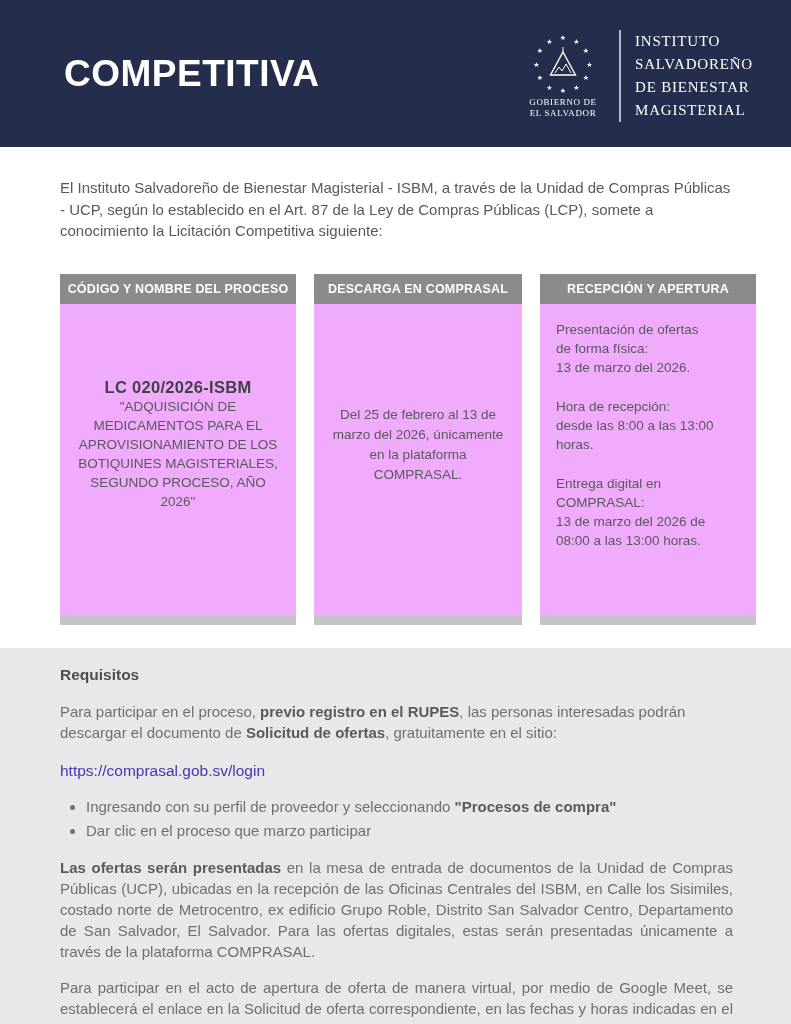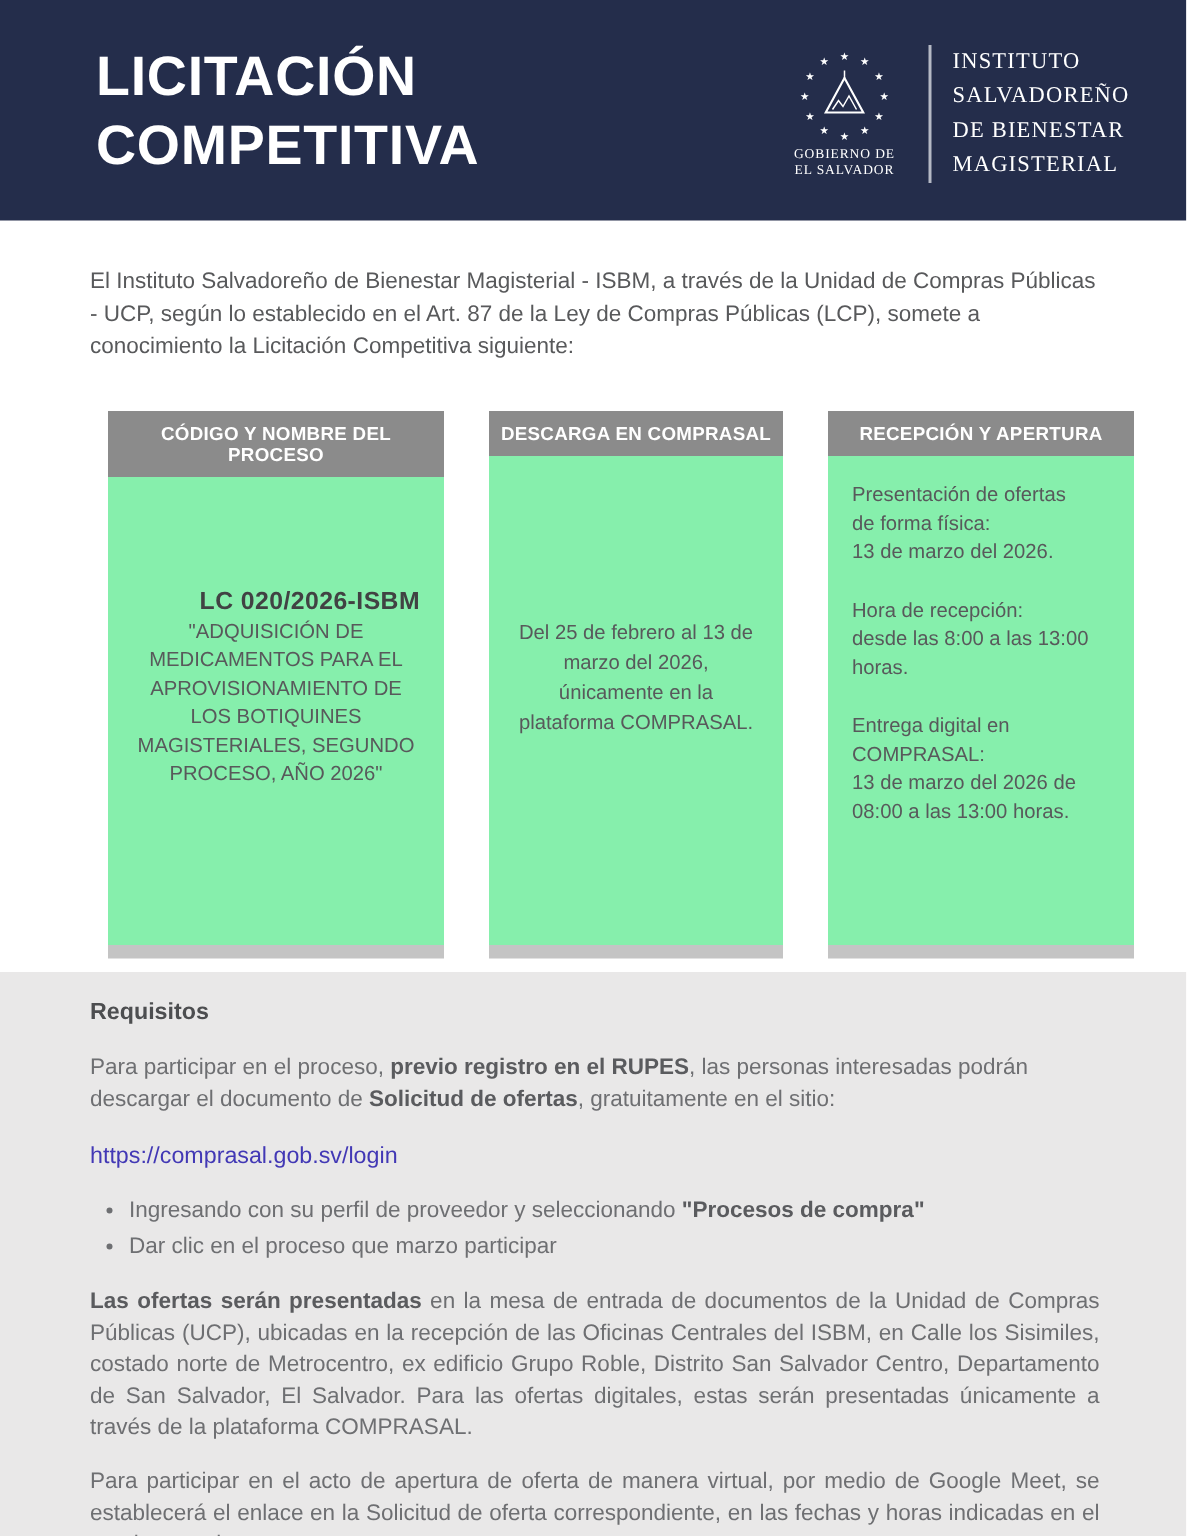--- a/index.html
+++ b/index.html
@@ -27,31 +27,31 @@
   }
   
   .intro{
     margin:30px 58px 0 60px;color:#58595b;font-size:15px;line-height:21.5px;
   }
   
   .columns{
     display:grid;grid-template-columns:236px 208px 216px;gap:18px;
     margin:32px 0 0 60px;width:696px;
   }
-  .col{display:flex;flex-direction:column;margin-left:12px;}
+  .col{display:flex;flex-direction:column;}
   .col-header{
     background:#8b8b8b;color:#ffffff;font-weight:bold;font-size:12.5px;letter-spacing:.2px;
     text-align:center;padding:8px 4px;line-height:14px;
   }
   .col-body{
-    background:#86efac;color:#58595b;flex:1;min-height:312px;box-sizing:border-box;
+    background:#f0abfc;color:#58595b;flex:1;min-height:312px;box-sizing:border-box;
   }
   .col-footer-bar{height:9px;background:#c4c4c4;}
   .col-body-1{
-    display:flex;flex-direction:column;justify-content:center;align-items:flex-end;
+    display:flex;flex-direction:column;justify-content:center;align-items:center;
     text-align:center;padding:10px 16px 40px 16px;
   }
   .code{color:#414243;font-weight:bold;font-size:16.5px;letter-spacing:.3px;}
   .desc{font-size:13.5px;line-height:19px;}
   .col-body-2{
     display:flex;align-items:center;justify-content:center;text-align:center;
     padding:10px 18px 40px 18px;font-size:13.5px;line-height:20px;
   }
   .col-body-3{padding:16px 14px 10px 16px;font-size:13.5px;line-height:19px;}
   .col-body-3 p{margin:0 0 20px 0;white-space:pre-line;}
@@ -69,21 +69,20 @@
   .requisitos li{margin:0 0 3px 0;}
   .just{text-align:justify;}
 </style>
 </head>
 <body>
 
 <div class="page">
 
   <header class="banner">
     <div class="title">
-      <div>LICITACIÓN</div>
       <div>COMPETITIVA</div>
     </div>
     <div class="logo-group">
       <div class="emblem-col">
         <svg width="62" height="62" viewBox="0 0 62 62">
           <g fill="#ffffff" font-size="7" text-anchor="middle" font-family="DejaVu Sans, sans-serif">
             <text x="31" y="7">★</text>
               <text x="44.5" y="10.5">★</text>
             <text x="54" y="20">★</text>
               <text x="57.5" y="33.5">★</text>

